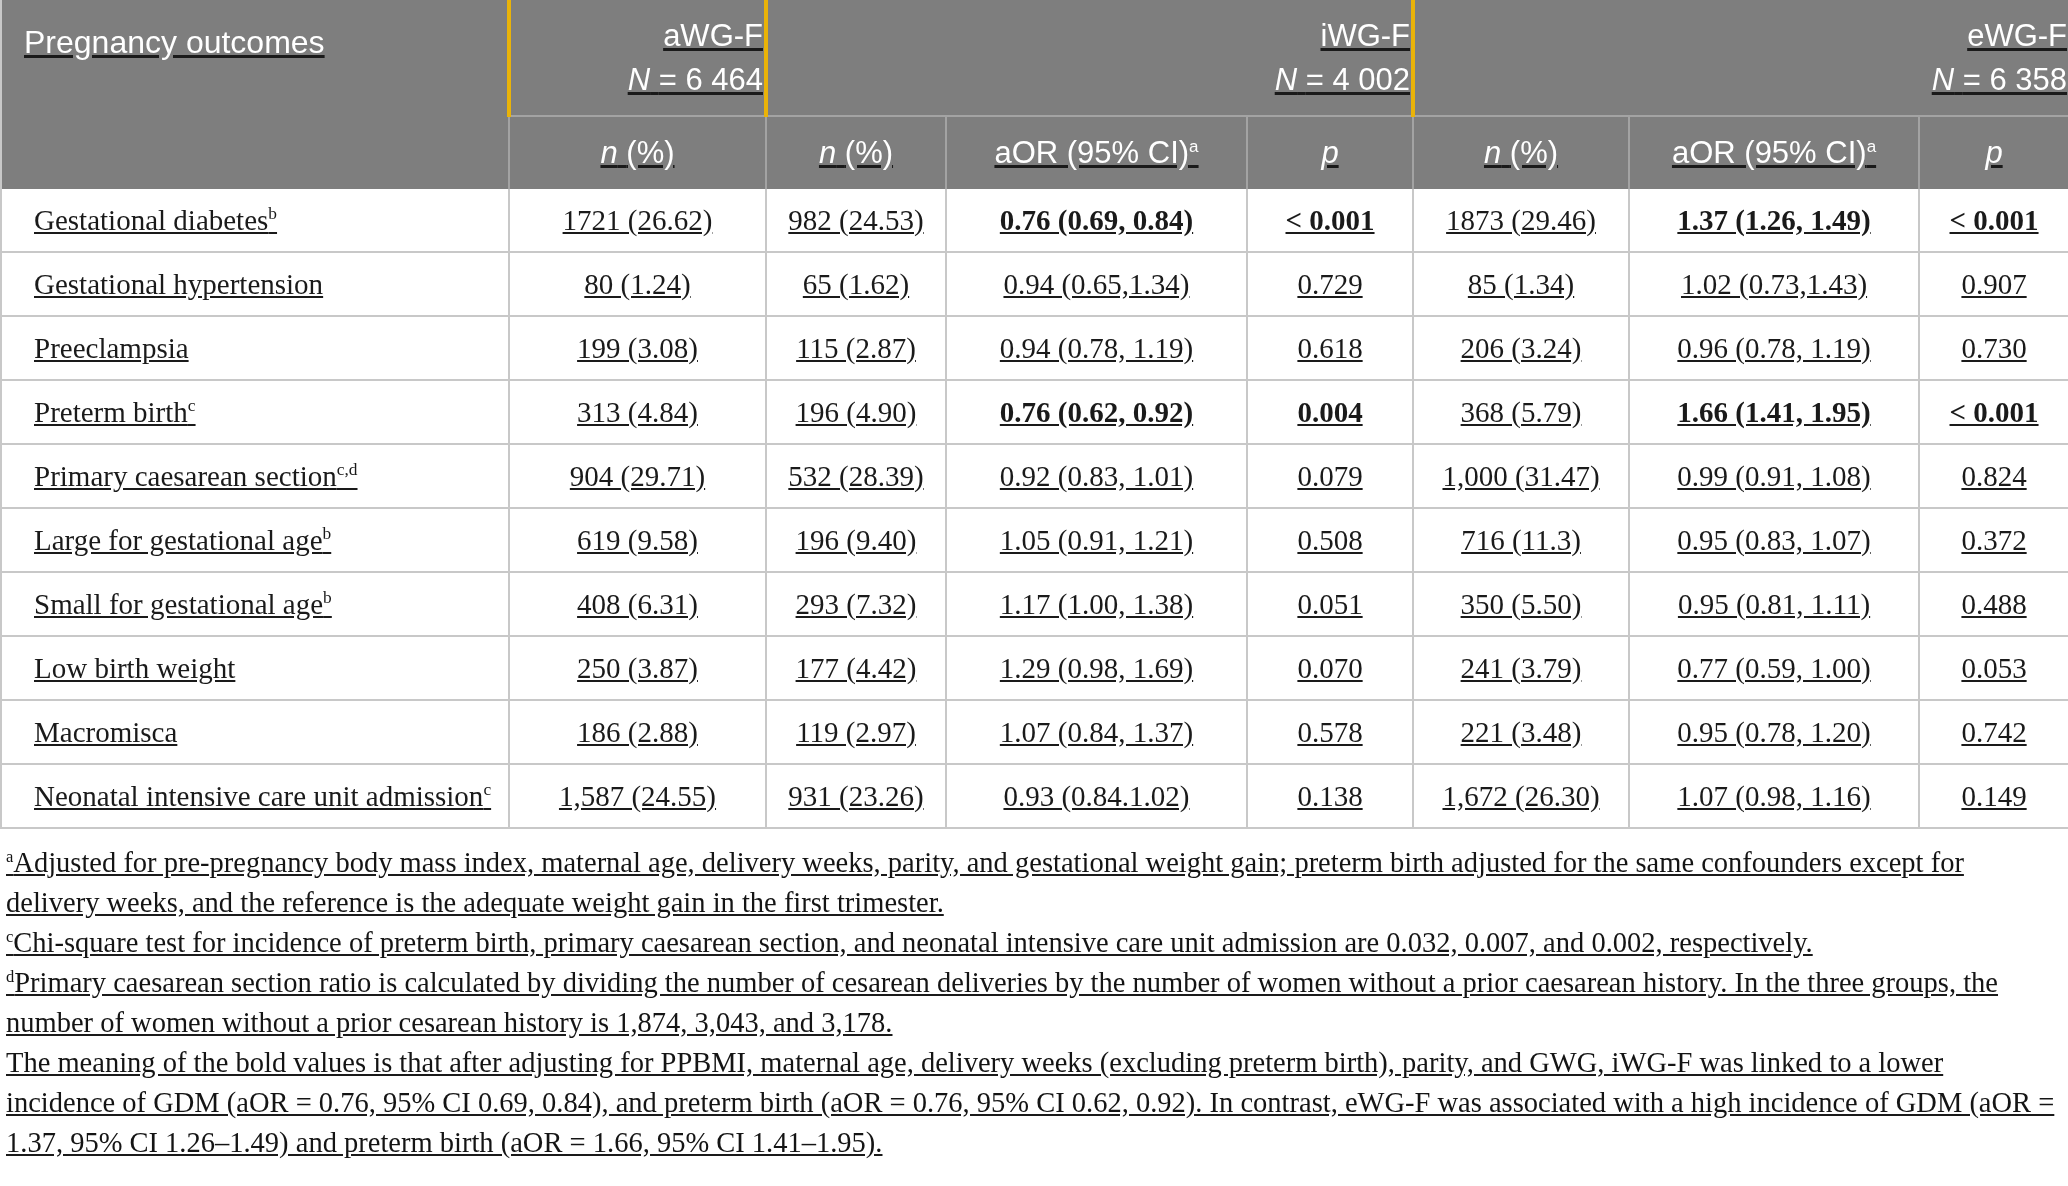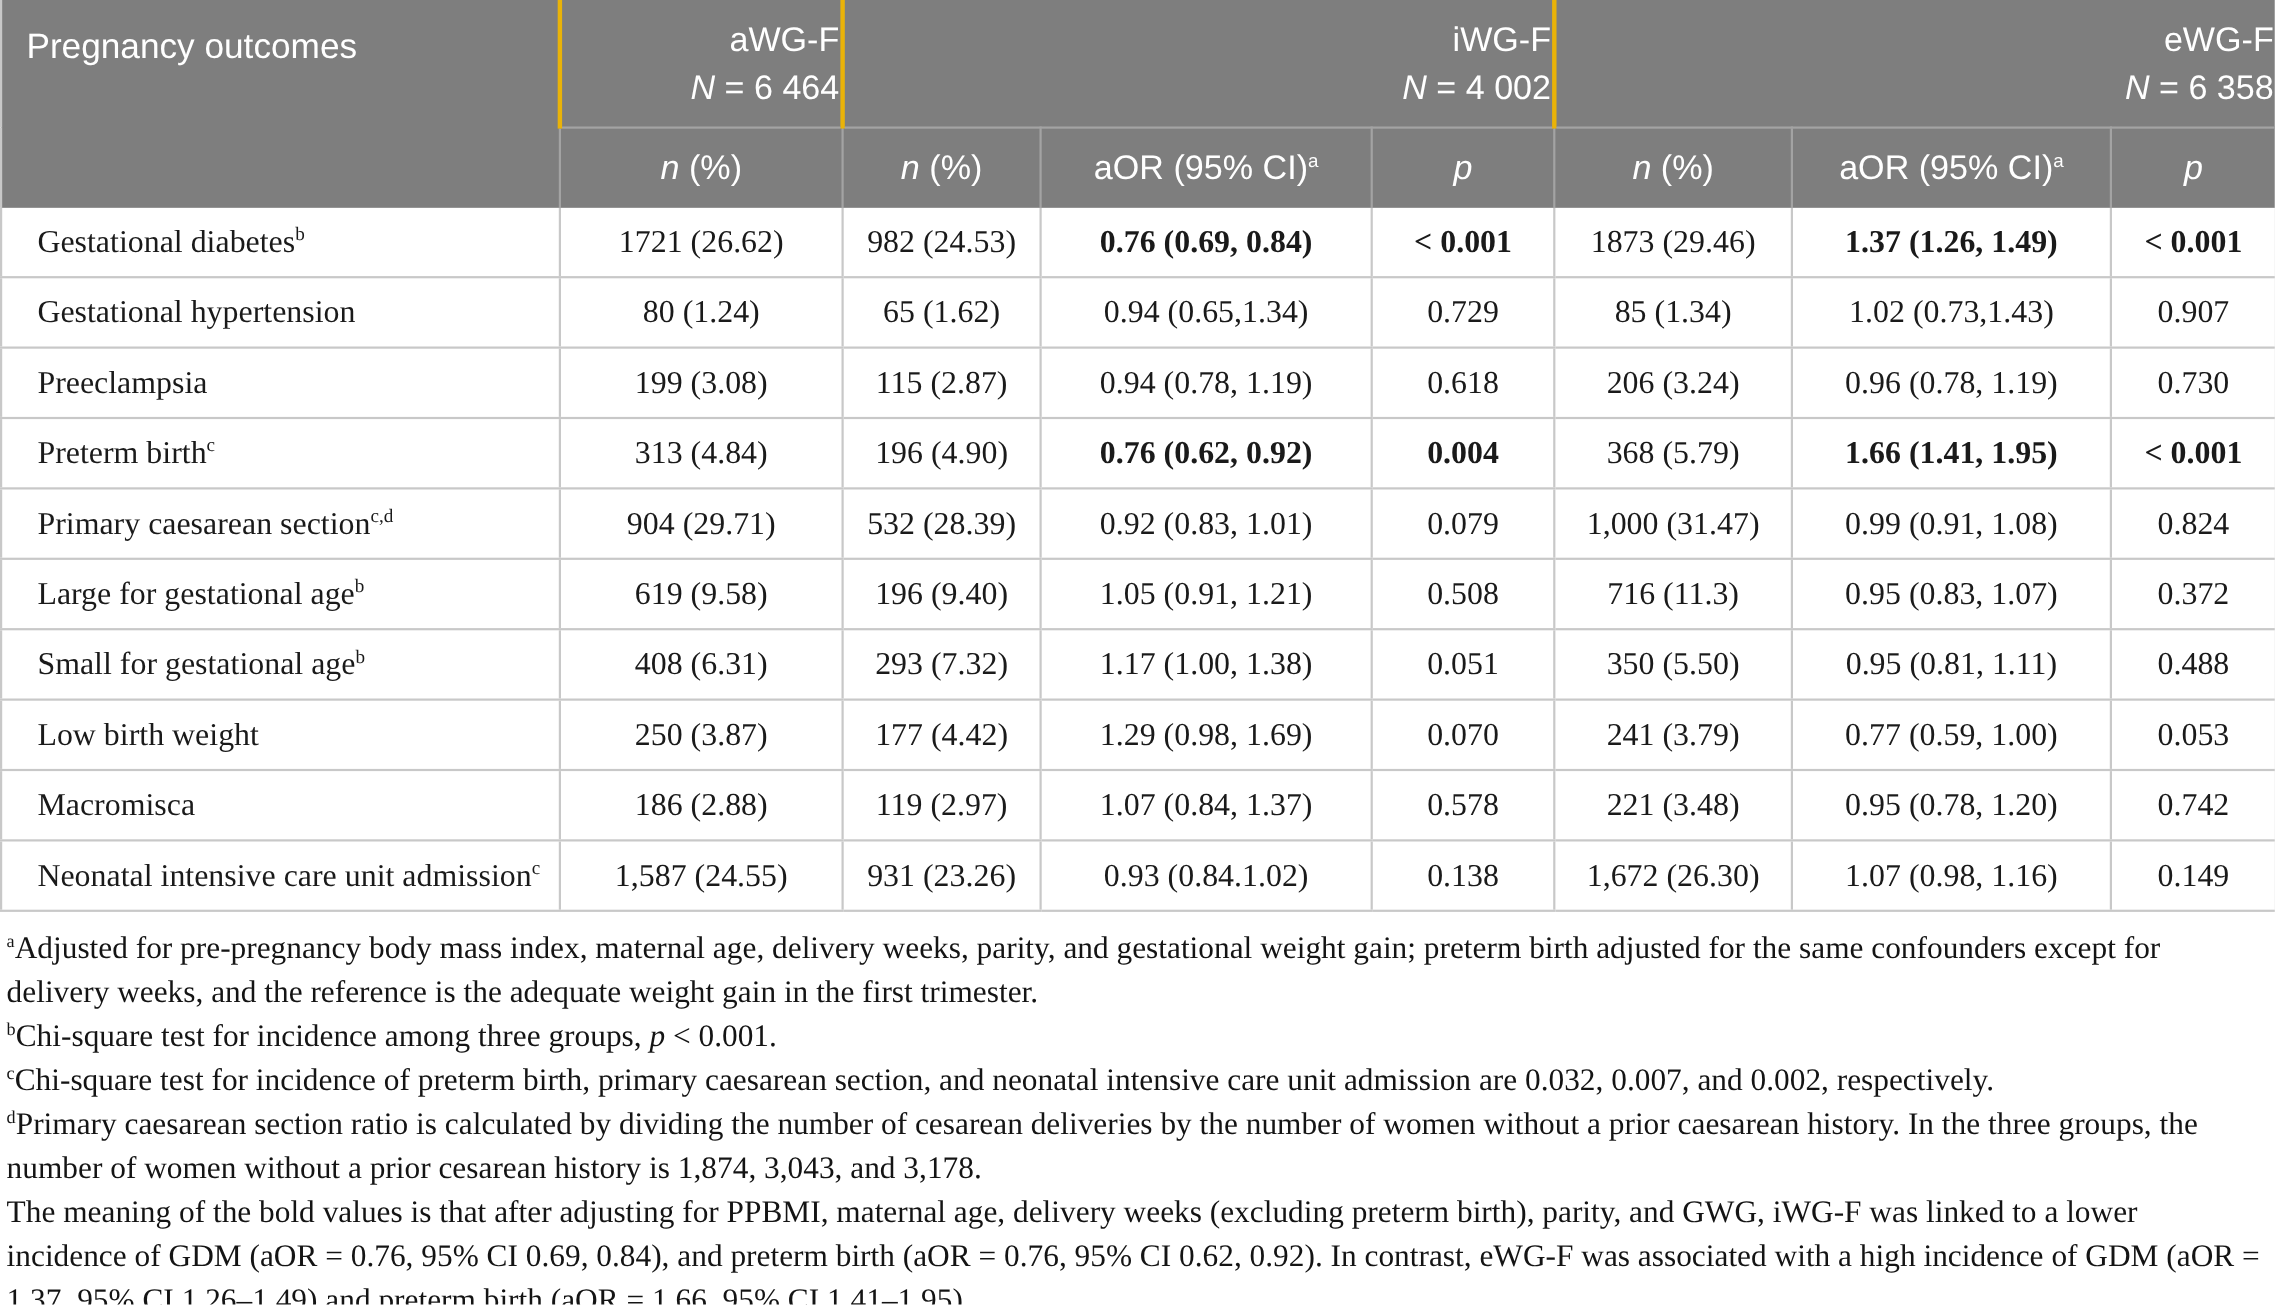--- a/index.html
+++ b/index.html
@@ -1,21 +1,21 @@
 <!DOCTYPE html>
 <html><head>
 <meta charset="utf-8">
 <style>
   html, body { margin: 0; padding: 0; overflow: hidden; }
   body {
     width: 2068px; height: 1186px; background: #ffffff;
     font-family: "Liberation Serif", "DejaVu Serif", serif;
     color: #1a1a1a;
   }
-  .page { width: 2068px; height: 842px; }
+  .page { width: 2068px; height: 842px; text-decoration: underline; }
 
   table.outcomes {
     border-collapse: collapse; table-layout: fixed; width: 2068px;
     border-left: 2px solid #c8c8c8; border-right: 2px solid #c8c8c8;
     border-bottom: 2px solid #c8c8c8;
   }
   thead th {
     background: #7e7e7e; color: #ffffff; font-weight: 400;
     font-family: "Liberation Sans", "DejaVu Sans", sans-serif;
   }
@@ -196,19 +196,18 @@
           <td class="num">0.138</td>
           <td class="num">1,672 (26.30)</td>
           <td class="num">1.07 (0.98, 1.16)</td>
           <td class="num">0.149</td>
         </tr>
       </tbody>
   </table>
 
   <div class="footnotes">
       <p><sup>a</sup><span>Adjusted for pre-pregnancy body mass index, maternal age, delivery weeks, parity, and gestational weight gain; preterm birth adjusted for the same confounders except for delivery weeks, and the reference is the adequate weight gain in the first trimester.</span></p>
-      <p><sup>b</sup><span>Chi-square test for incidence among three groups, </span><em>p</em><span> &lt; 0.001.</span></p>
       <p><sup>c</sup><span>Chi-square test for incidence of preterm birth, primary caesarean section, and neonatal intensive care unit admission are 0.032, 0.007, and 0.002, respectively.</span></p>
       <p><sup>d</sup><span>Primary caesarean section ratio is calculated by dividing the number of cesarean deliveries by the number of women without a prior caesarean history. In the three groups, the number of women without a prior cesarean history is 1,874, 3,043, and 3,178.</span></p>
       <p><span>The meaning of the bold values is that after adjusting for PPBMI, maternal age, delivery weeks (excluding preterm birth), parity, and GWG, iWG-F was linked to a lower incidence of GDM (aOR = 0.76, 95% CI 0.69, 0.84), and preterm birth (aOR = 0.76, 95% CI 0.62, 0.92). In contrast, eWG-F was associated with a high incidence of GDM (aOR = 1.37, 95% CI 1.26–1.49) and preterm birth (aOR = 1.66, 95% CI 1.41–1.95).</span></p>
     </div>
 
 </div>
 
 </body></html>

